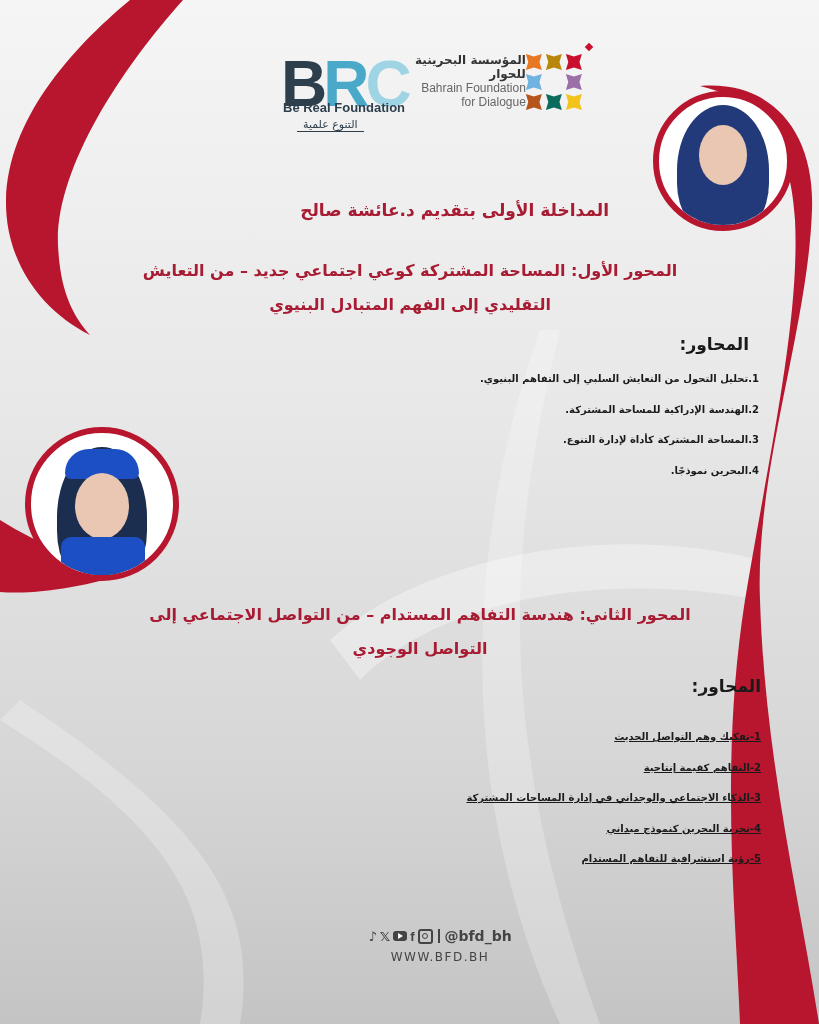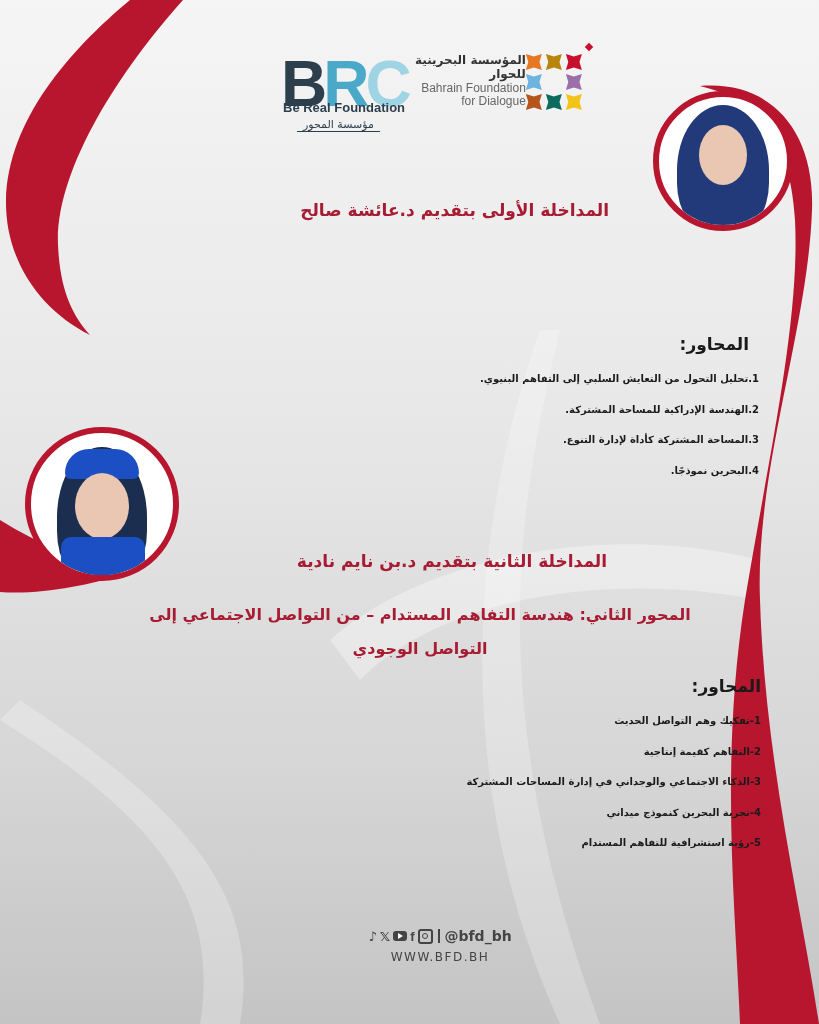--- a/index.html
+++ b/index.html
@@ -8,21 +8,21 @@
     background: linear-gradient(180deg, #f5f5f5 0%, #e8e8e8 40%, #d6d6d6 75%, #c4c4c4 100%); }
   .deco { position:absolute; left:0; top:0; width:819px; height:1024px; pointer-events:none; }
   .logos { position:absolute; top:28px; left:275px; display:flex; align-items:center; gap:22px; }
   .brf { width:118px; height:108px; position:relative; }
   .brf .letters { position:absolute; top:4px; left:6px; font-family:"Liberation Sans", sans-serif; font-weight:bold; font-size:64px; letter-spacing:-4px; line-height:64px;margin-top:20px; }
   .brf .b { color:#2d3f4c; }
   .brf .r { color:#4aa9c9; }
   .brf .c { color:#9fd4e4; }
   .brf .name { position:absolute; top:72px; left:0; font-family:"Liberation Sans", sans-serif; font-weight:bold; font-size:13px; color:#2d3f4c; white-space:nowrap;padding-left:8px; }
   .brf .sub { position:absolute; top:90px; left:22px; font-size:11px; color:#2d3f4c; border-bottom:1px solid #2d3f4c; padding:0 6px; }
-  .bfd { display:flex; align-items:flex-start; }
+  .bfd { display:flex; align-items:center; }
   .bfd-text { text-align:right; line-height:1.15; }
   .bfd-ar { font-size:12px; color:#333; font-weight:bold; }
   .bfd-en { font-family:"Liberation Sans", sans-serif; font-size:12px; color:#666; }
   .bfd-grid { position:relative; display:grid; grid-template-columns:repeat(3,16px); grid-gap:4px; }
   .bfd-grid span { width:16px; height:16px; display:block; clip-path:polygon(0 0,50% 15%,100% 0,85% 50%,100% 100%,50% 85%,0 100%,15% 50%); }
   .bfd-star { position:absolute; top:-10px; right:-10px; width:6px; height:6px; background:#c8102e; transform:rotate(45deg); }
 
   .portrait { position:absolute; border-radius:50%; background:#fff; border:6px solid #b8162e; overflow:hidden; }
   .portrait .head { position:absolute; border-radius:50% 50% 40% 40%; }
   .portrait .face { position:absolute; border-radius:50%; background:#e9c7b3; }
@@ -63,21 +63,21 @@
 
     <path d="M0 520 C 40 545, 80 560, 120 575 C 90 585, 40 595, 0 592 Z" fill="#b8162e"></path>
   </svg>
 
   <div class="logos">
     <div class="brf">
       <div class="letters">
         <span class="b">B</span><span class="r">R</span><span class="c">C</span>
       </div>
       <div class="name">Be Real Foundation</div>
-      <div class="sub">مؤسسة المحور</div>
+      <div class="sub">التنوع علمية</div>
     </div>
     <div class="bfd">
       <div class="bfd-text">
         <div class="bfd-ar">المؤسسة البحرينية</div>
         <div class="bfd-ar">للحوار</div>
         <div class="bfd-en">Bahrain Foundation</div>
         <div class="bfd-en">for Dialogue</div>
       </div>
       <div class="bfd-grid">
         <span style="background:#e87722"></span>
@@ -100,35 +100,38 @@
   </div>
 
   <div class="portrait p2">
     <div class="head" style="left:26px;top:14px;width:90px;height:140px;background:#1c2e4f;"></div>
     <div class="head" style="left:34px;top:16px;width:74px;height:30px;background:#1d4fc4;border-radius:40px 40px 10px 10px;"></div>
     <div class="face" style="left:44px;top:40px;width:54px;height:66px;"></div>
     <div class="head" style="left:30px;top:104px;width:84px;height:40px;background:#1d4fc4;border-radius:10px;"></div>
   </div>
 
   <div class="txt red h1" style="right:210px; top:200px;margin-left:32px;">المداخلة الأولى بتقديم د.عائشة صالح</div>
+  <div class="txt red h2" style="left:100px; width:620px; top:254px;">
+    <div>المحور الأول: المساحة المشتركة كوعي اجتماعي جديد – من التعايش</div>
+    <div>التقليدي إلى الفهم المتبادل البنيوي</div>
+  </div>
   <div class="txt blk lbl" style="right:70px; top:334px;">المحاور:</div>
   <div class="txt blk li" style="right:60px; top:364px;">
     <div>1.تحليل التحول من التعايش السلبي إلى التفاهم البنيوي.</div>
     <div>2.الهندسة الإدراكية للمساحة المشتركة.</div>
     <div>3.المساحة المشتركة كأداة لإدارة التنوع.</div>
     <div>4.البحرين نموذجًا.</div>
   </div>
 
-  <div class="txt red h1" style="right:212px; top:551px;">المداخلة الثانية بتقديم د.بن نايم نادية</div>
   <div class="txt red h2" style="left:100px; width:640px; top:598px;">
     <div>المحور الثاني: هندسة التفاهم المستدام – من التواصل الاجتماعي إلى</div>
     <div>التواصل الوجودي</div>
   </div>
   <div class="txt blk lbl" style="right:58px; top:676px;">المحاور:</div>
-  <div class="txt blk li" style="right:58px; top:706px;">
+  <div class="txt blk li" style="right:58px; top:722px;text-decoration:underline;">
     <div>1-تفكيك وهم التواصل الحديث</div>
     <div>2-التفاهم كقيمة إنتاجية</div>
     <div>3-الذكاء الاجتماعي والوجداني في إدارة المساحات المشتركة</div>
     <div>4-تجربة البحرين كنموذج ميداني</div>
     <div>5-رؤية استشرافية للتفاهم المستدام</div>
   </div>
 
   <div class="footer">
     <div class="social">
       <span class="ic">♪</span>

